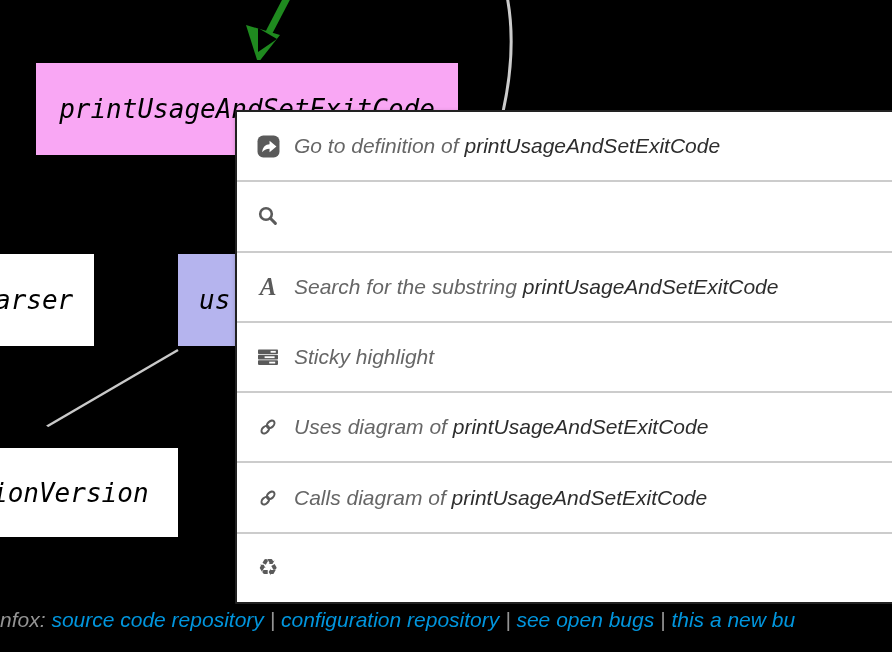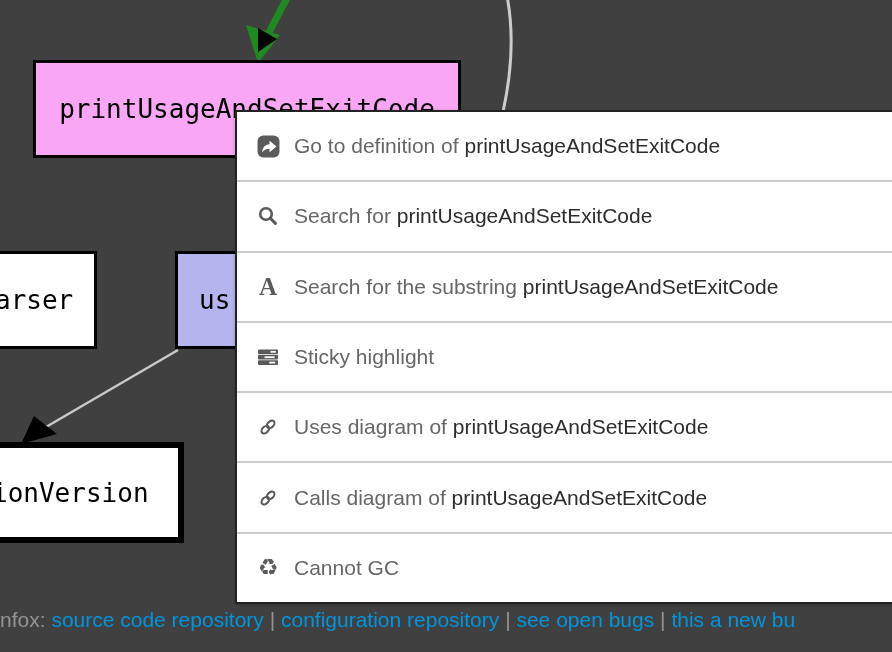--- a/index.html
+++ b/index.html
@@ -1,18 +1,18 @@
 <!DOCTYPE html>
 <html><head>
 <meta charset="utf-8">
 <style>
   * { margin:0; padding:0; box-sizing:border-box; }
   html,body { width:892px; height:652px; }
   body { font-family:"Liberation Sans", sans-serif; background:#fff; }
-  #stage { position:relative; width:892px; height:652px; overflow:hidden; background:#404040; }
+  #stage { position:relative; width:892px; height:652px; overflow:hidden; background:#000000;font-style:italic; }
 
   
   #edges { position:absolute; left:0; top:0; width:892px; height:652px; z-index:1; }
 
   
   .node {
     position:absolute; z-index:2; display:flex; align-items:center;
     font-family:"DejaVu Sans Mono","Liberation Mono",monospace;
     font-size:26px; color:#000; background:#fff; border:3px solid #000;
     white-space:nowrap;
@@ -91,21 +91,20 @@
       <span class="mi-text"><span class="mi-prefix">Go to definition of </span><span class="mi-symbol">printUsageAndSetExitCode</span></span>
     </li>
 
     <li class="menu-item">
       <span class="mi-icon">
         <svg width="22" height="22" viewBox="0 0 22 22" fill="none" stroke="#5a5a5a">
           <circle cx="9" cy="9" r="5.8" stroke-width="2.6"></circle>
           <path d="M13.3 13.3 18.4 18.4" stroke-width="3" stroke-linecap="round"></path>
         </svg>
       </span>
-      <span class="mi-text"><span class="mi-prefix">Search for </span><span class="mi-symbol">printUsageAndSetExitCode</span></span>
     </li>
 
     <li class="menu-item">
       <span class="mi-icon">
         <span class="mi-glyph-serif">A</span>
       </span>
       <span class="mi-text"><span class="mi-prefix">Search for the substring </span><span class="mi-symbol">printUsageAndSetExitCode</span></span>
     </li>
 
     <li class="menu-item">
@@ -146,21 +145,20 @@
         </svg>
       </span>
       <span class="mi-text"><span class="mi-prefix">Calls diagram of </span><span class="mi-symbol">printUsageAndSetExitCode</span></span>
     </li>
 
 
     <li class="menu-item">
       <span class="mi-icon">
         <span class="mi-glyph-recycle">♻</span>
       </span>
-      <span class="mi-text"><span class="mi-prefix">Cannot GC</span><span class="mi-symbol"></span></span>
     </li>
 
   </ul>
 
   <div id="footer">
     <span>nfox:</span>
     <a>source code repository</a>
     <span class="pipe">|</span>
     <a>configuration repository</a>
     <span class="pipe">|</span>

